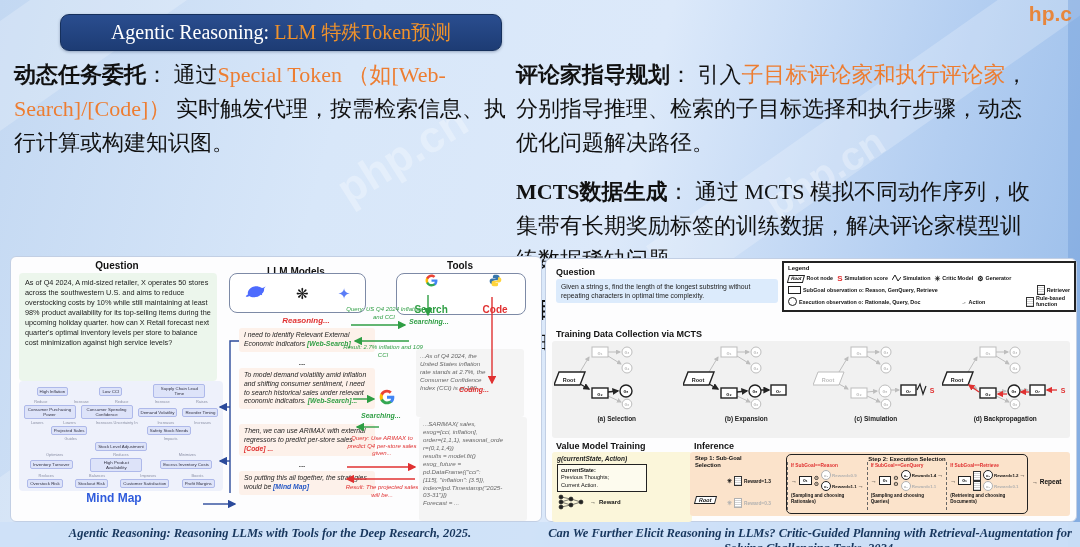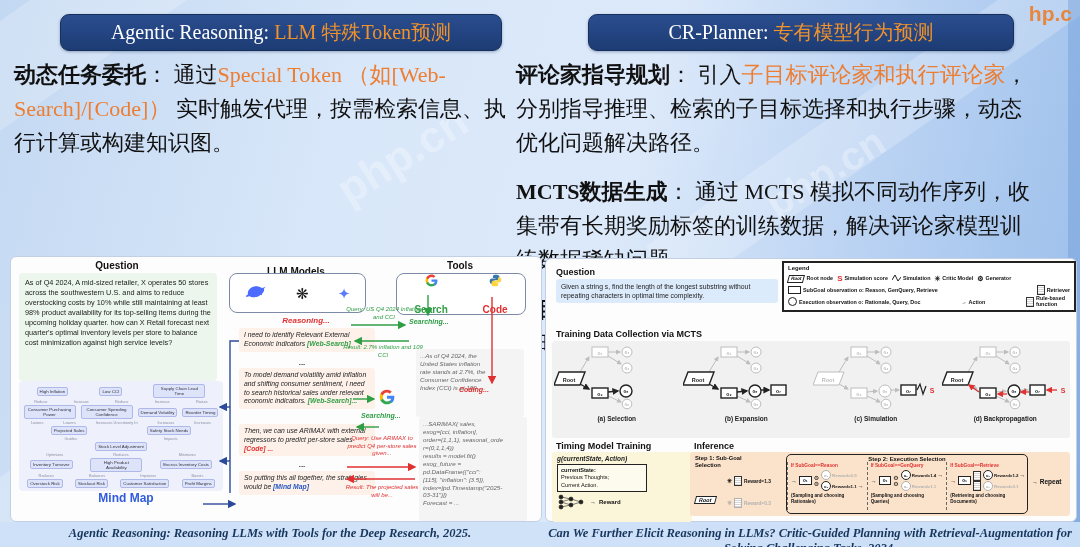--- a/index.html
+++ b/index.html
@@ -92,23 +92,20 @@
   <div class="streak" style="left:600px;top:40px;width:700px;height:60px"></div>
   <div class="streak" style="left:-60px;top:380px;width:420px;height:70px"></div>
   <div class="edge-strip"></div>
   <div class="wm" style="left:330px;top:130px;font-size:44px;transform:rotate(-32deg)">php.cn</div>
   <div class="wm" style="left:760px;top:150px;font-size:40px;transform:rotate(-32deg)">php.cn</div>
   <div class="wm-corner">hp.c</div>
 
   <div class="title-box" style="left:60px;top:14px;width:440px">
     <span>Agentic Reasoning: </span><span class="accent" style="color:#F0922B">LLM 特殊Token预测</span>
   </div>
-  <div class="title-box" style="left:588px;top:14px;width:424px">
-    <span>CR-Planner: </span><span class="accent" style="color:#F0922B">专有模型行为预测</span>
-  </div>
 
   <div class="textcol" style="left:14px;width:512px">
     <p><span class="lead">动态任务委托</span><span>： 通过</span><span class="accent">Special Token （如[Web-Search]/[Code]）</span><span> 实时触发代理，按需检索信息、执行计算或构建知识图。</span></p>
   </div>
 
   <div class="textcol" style="left:516px;width:524px">
     <p><span class="lead">评论家指导规划</span><span>： 引入</span><span class="accent">子目标评论家和执行评论家</span><span>，分别指导推理、检索的子目标选择和执行步骤，动态优化问题解决路径。</span></p>
     <p><span class="lead">MCTS数据生成</span><span>： 通过 MCTS 模拟不同动作序列，收集带有长期奖励标签的训练数据，解决评论家模型训练数据稀缺问题。</span></p>
     <p><span class="lead">子目标评论家和执行评论家</span><span>： 在推理过程中动态决定何时检索、如何生成查询，并通过评论家筛选相关文档，减少无关知识干扰。</span></p>
   </div>
@@ -173,21 +170,21 @@
           <span class="mm-edge">Improves</span>
           <span class="mm-edge">Boosts</span>
         </div>
       <div class="mm-row">
           <span class="mm-node">Overstock Risk</span>
           <span class="mm-node">Stockout Risk</span>
           <span class="mm-node">Customer Satisfaction</span>
           <span class="mm-node">Profit Margins</span>
         </div>
     </div>
-    <div class="mm-label" style="left:15px;top:234px;width:200px">Mind Map</div>
+    <div class="mm-label" style="left:3px;top:234px;width:200px">Mind Map</div>
 
     <div class="toolsbox" style="left:218px;top:16px;width:135px;height:38px">
       <span><svg width="22" height="15" viewBox="0 0 30 20">
             <path fill="#4d6bfe" d="M28 3c-2 2-4 2.5-6 2C18 2 10 2 6 7c-2 2.5-2.5 5-2 7-1.5.5-2.5 1.5-3 3 2 .5 3.5 0 4.5-1 4 3 12 2.5 16-1.5l2 .5-.5-2c2-1.5 3.5-4 3-7 .8-.8 1.6-1.8 2-3z"></path>
           </svg></span>
       <span class="glyph" style="font-size:15px;color:#161616">❋</span>
       <span class="glyph" style="font-size:15px;color:#5a7df7">✦</span>
     </div>
     <div class="doing lab-r" style="left:228px;top:59px;width:134px;text-align:center;font-size:8px">Reasoning...</div>
 
@@ -488,21 +485,21 @@
               <text x="121" y="49" font-size="7" font-weight="bold" fill="#e03131" text-anchor="middle" font-family="Liberation Sans, sans-serif">S</text>
               <line x1="115" y1="46" x2="105" y2="46" stroke="#e03131" stroke-width="1.3" marker-end="url(#m3r)"></line>
               <line x1="87" y1="48" x2="79" y2="48" stroke="#e03131" stroke-width="1.3" marker-end="url(#m3r)"></line>
               <line x1="65" y1="50" x2="56" y2="50" stroke="#e03131" stroke-width="1.3" marker-end="url(#m3r)"></line>
               <line x1="37" y1="48" x2="27" y2="41" stroke="#e03131" stroke-width="1.3" marker-end="url(#m3r)"></line>
             </svg></div>
           <div class="tree-cap">(d) Backpropagation</div>
         </div>
     </div>
 
-    <div class="f2-h" style="left:10px;top:182px">Timing Model Training</div>
+    <div class="f2-h" style="left:10px;top:182px">Value Model Training</div>
     <div class="f2-box vmt" style="left:6px;top:193px;width:130px;height:64px">
       <div class="vmt-fn">g(currentState, Action)</div>
       <div class="vmt-box">
         <div style="font-weight:bold">currentState:</div>
         <div>Previous Thoughts;</div>
         <div>Current Action.</div>
       </div>
       <div class="vmt-bot">
         <svg width="30" height="16" viewBox="0 0 30 16">
             <g stroke="#222" stroke-width="0.6" fill="#222">

